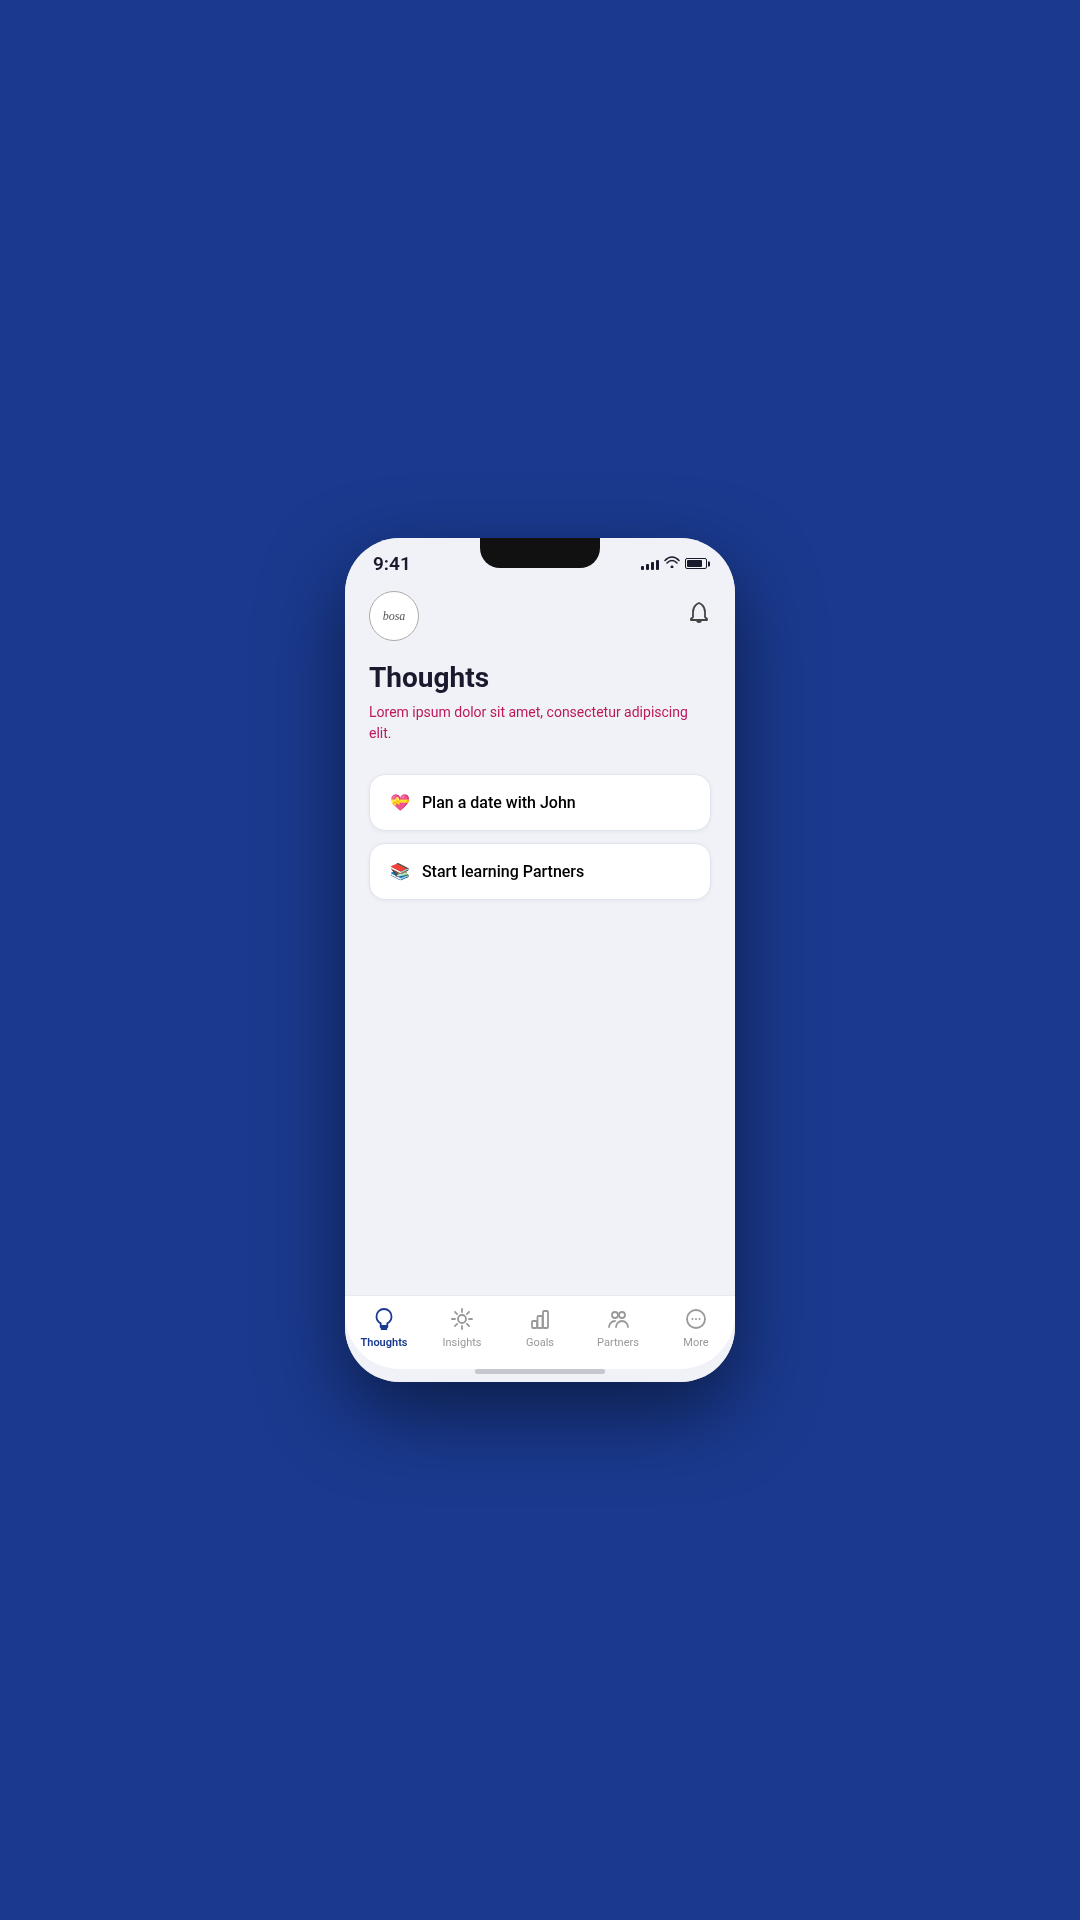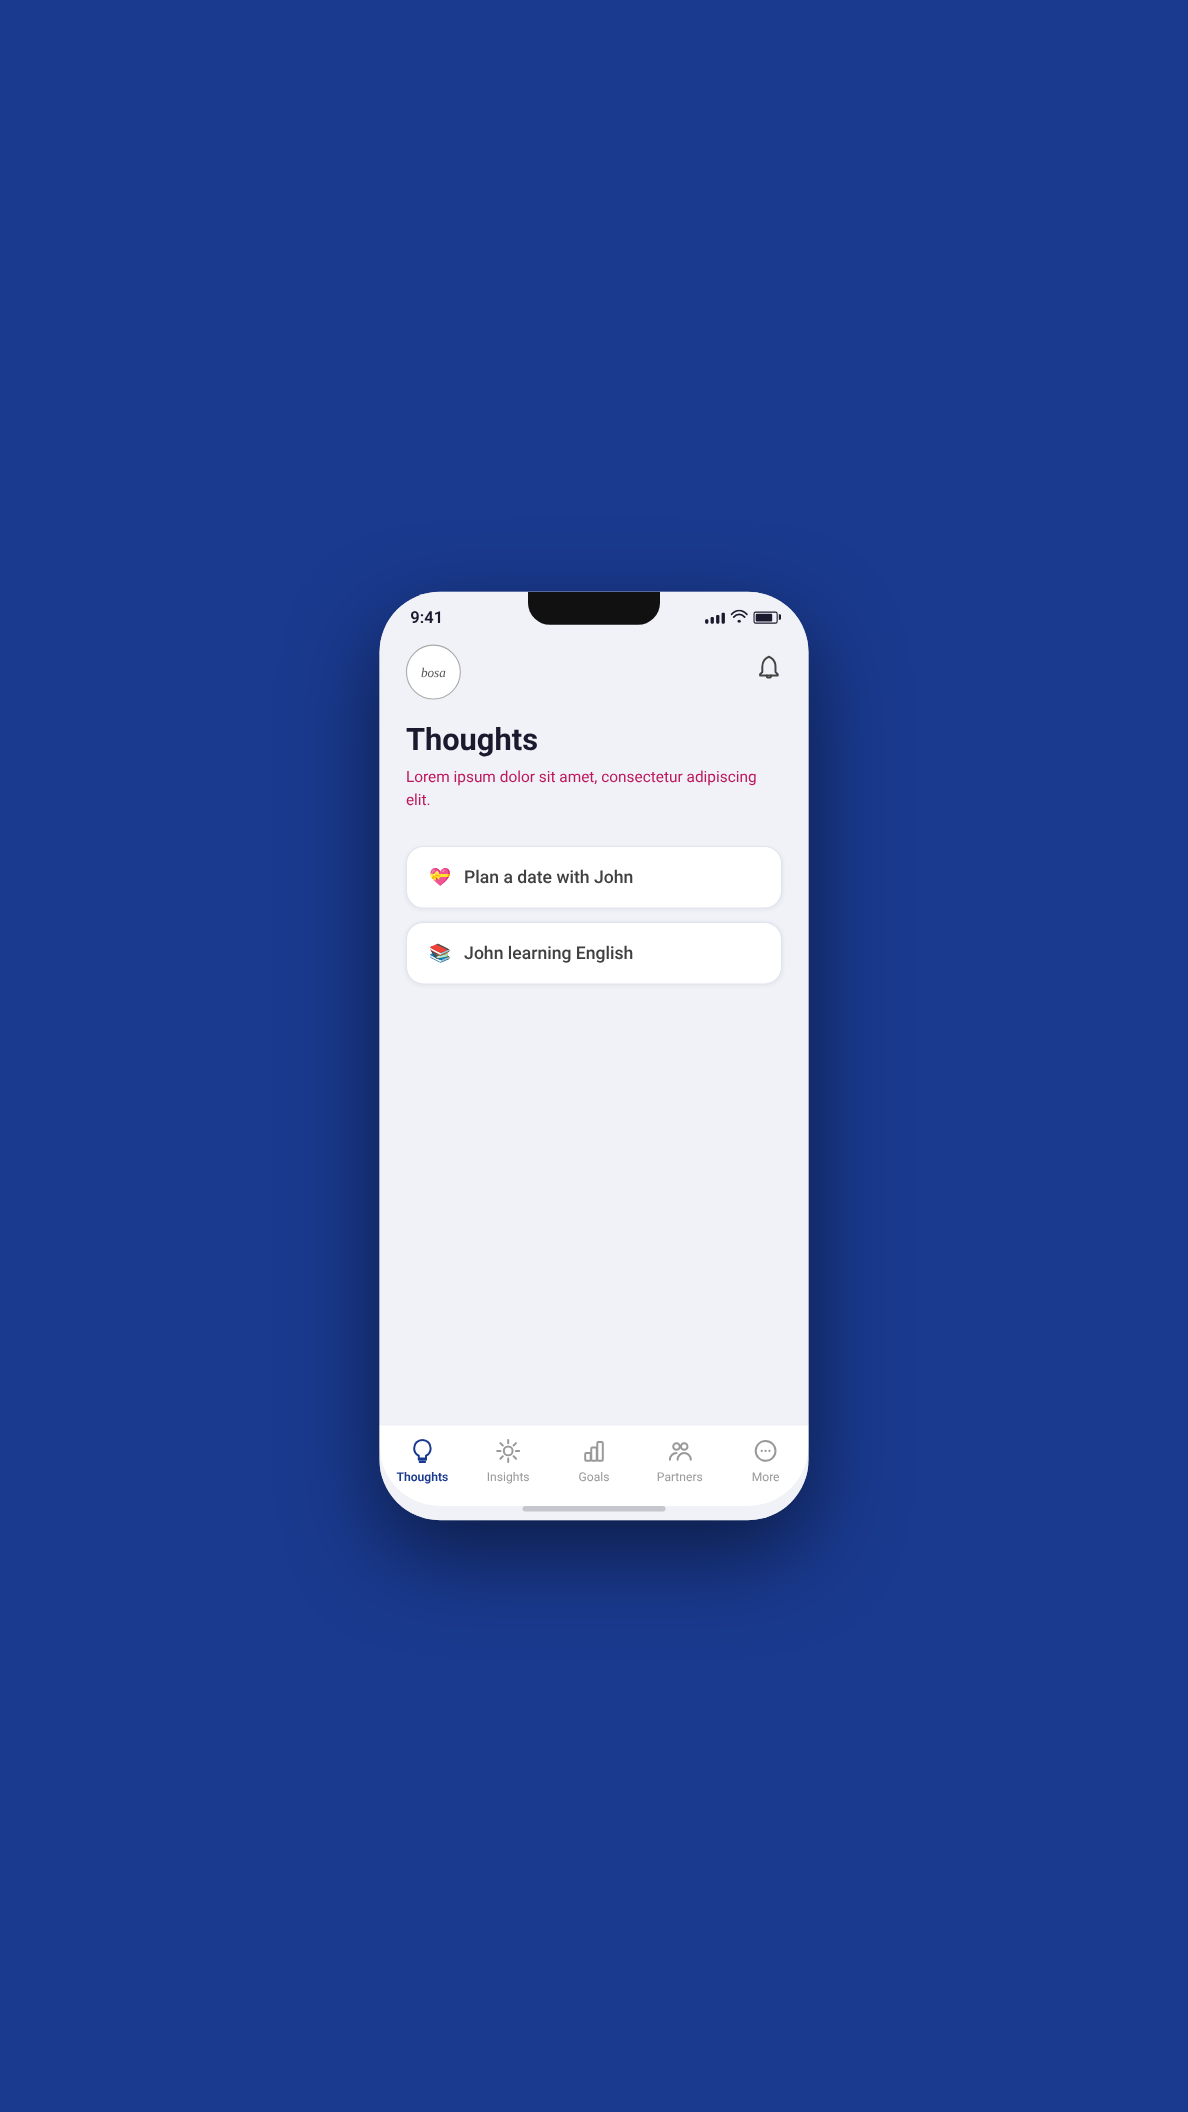--- a/index.html
+++ b/index.html
@@ -50,21 +50,21 @@
     
     .status-bar {
       display: flex;
       justify-content: space-between;
       align-items: center;
       padding: 14px 28px 6px;
       flex-shrink: 0;
     }
 
     .status-time {
-      font-size: 15px;
+      font-size: 19px;
       font-weight: 600;
       color: #1a1a2e;
       text-align: center;
     }
 
     .status-icons {
       display: flex;
       align-items: center;
       gap: 5px;
     }
@@ -224,21 +224,21 @@
       flex-direction: column;
       gap: 12px;
       padding-bottom: 20px;
     }
 
     .thought-item {
       background: white;
       border-radius: 16px;
       padding: 18px 20px;
       font-size: 16px;
-      color: #404040;
+      color: #000000;
       font-weight: 500;
       cursor: pointer;
       border: 1px solid #e0e4ee;
       box-shadow: 0 1px 4px rgba(0,0,0,0.05);
     }
 
     .thought-emoji {
       margin-right: 8px;
     }
 
@@ -345,21 +345,21 @@
       <p class="page-subtitle">Lorem ipsum dolor sit amet, consectetur adipiscing elit.</p>
 
 
       <div class="thoughts-list">
         <div class="thought-item">
           <span class="thought-emoji">💝</span>
           <span>Plan a date with John</span>
         </div>
         <div class="thought-item">
           <span class="thought-emoji">📚</span>
-          <span>John learning English</span>
+          <span>Start learning Partners</span>
         </div>
       </div>
 
     </div>
 
     <div class="bottom-nav">
 
       <div class="nav-item active">
         <div class="nav-icon">
           <svg width="24" height="24" viewBox="0 0 24 24" fill="none">

